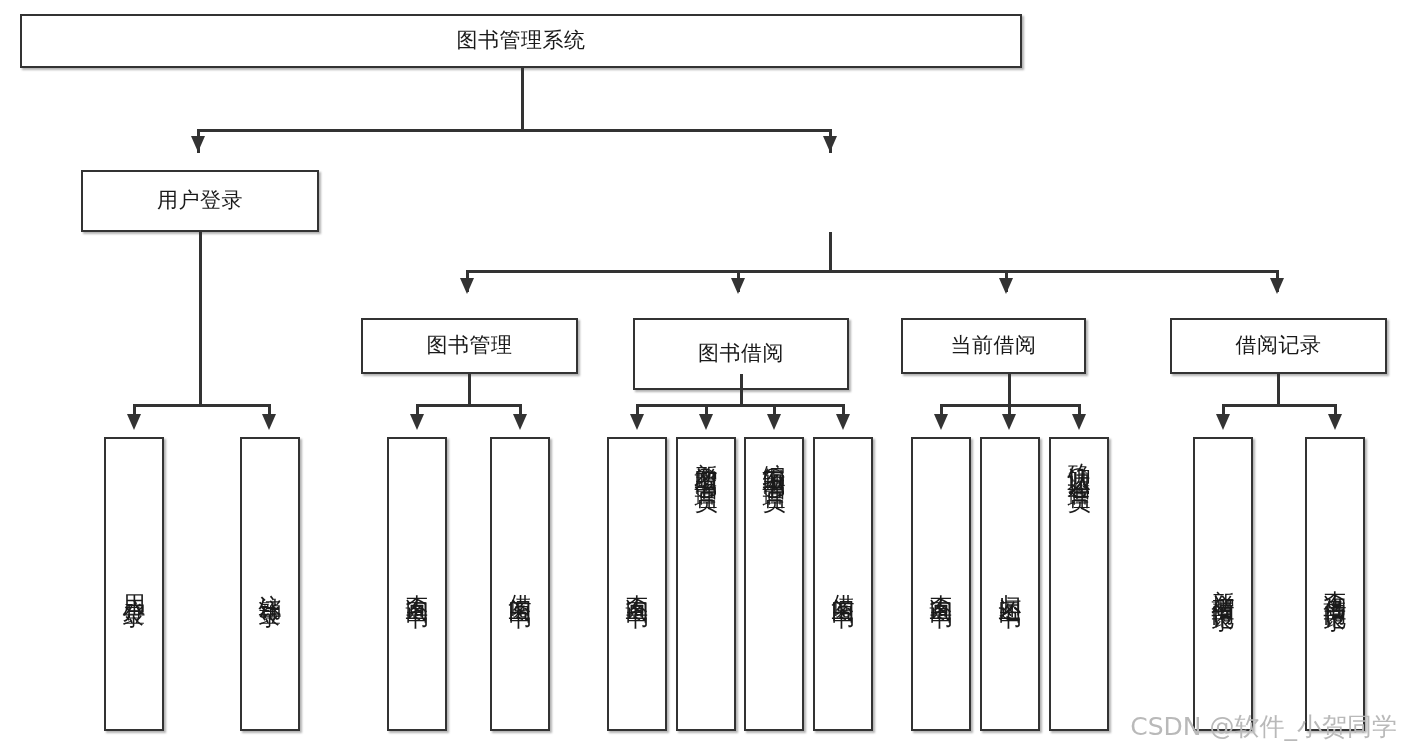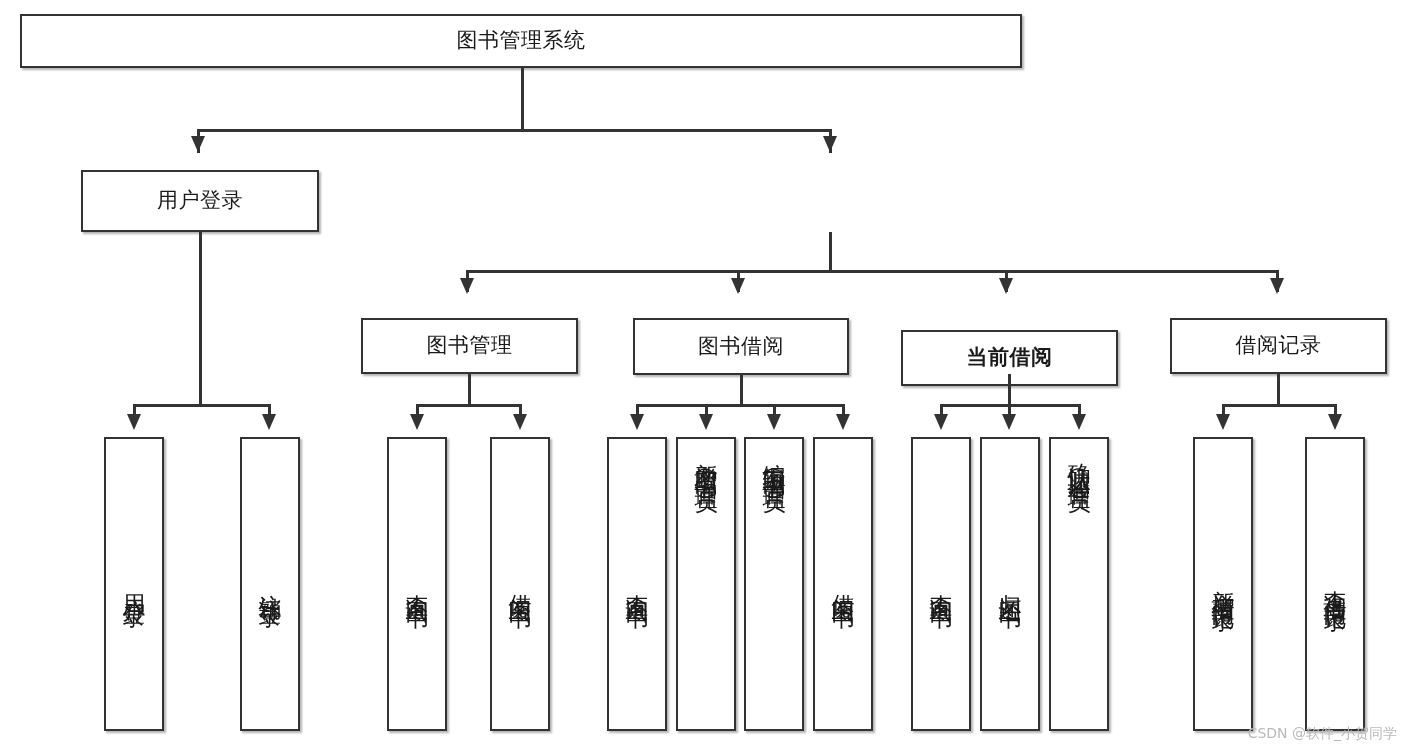--- a/index.html
+++ b/index.html
@@ -72,21 +72,21 @@
     border-left: 7px solid transparent;
     border-right: 7px solid transparent;
     border-top: 16px solid #333333;
   }
 
   
   #watermark {
     position: absolute;
     right: 8px;
     bottom: 4px;
-    font-size: 14px;
+    font-size: 25px;
     color: #b9b9b9;
     white-space: nowrap;
     font-family: "DejaVu Sans", "Liberation Sans", sans-serif;
   }
 </style>
 </head>
 <body>
 
 <div id="canvas">
 
@@ -127,24 +127,24 @@
 
   <div class="ln v" style="left:1005px; top:270px; width:2.5px; height:22px;"></div>
   <div class="arrow" style="left:999px; top:278px;"></div>
 
   <div class="ln v" style="left:1276px; top:270px; width:2.5px; height:22px;"></div>
   <div class="arrow" style="left:1270px; top:278px;"></div>
 
   <div class="box horiz" style="left:361px; top:318px; width:217px; height:56px;">
     <span>图书管理</span>
   </div>
-  <div class="box horiz" style="left:633px; top:318px; width:216px; height:57px;">
+  <div class="box horiz" style="left:633px; top:318px; width:216px; height:72px;">
     <span>图书借阅</span>
   </div>
-  <div class="box horiz" style="left:901px; top:330px; width:217px; height:56px;font-weight:bold;">
+  <div class="box horiz" style="left:901px; top:318px; width:185px; height:56px;">
     <span>当前借阅</span>
   </div>
   <div class="box horiz" style="left:1170px; top:318px; width:217px; height:56px;">
     <span>借阅记录</span>
   </div>
 
   <div class="ln v" style="left:468px; top:374px; width:2.5px; height:32px;"></div>
   <div class="ln h" style="left:416px; top:404px; width:105px; height:2.5px;"></div>
   <div class="ln v" style="left:416px; top:404px; width:2.5px; height:20px;"></div>
   <div class="arrow" style="left:410px; top:414px;"></div>

